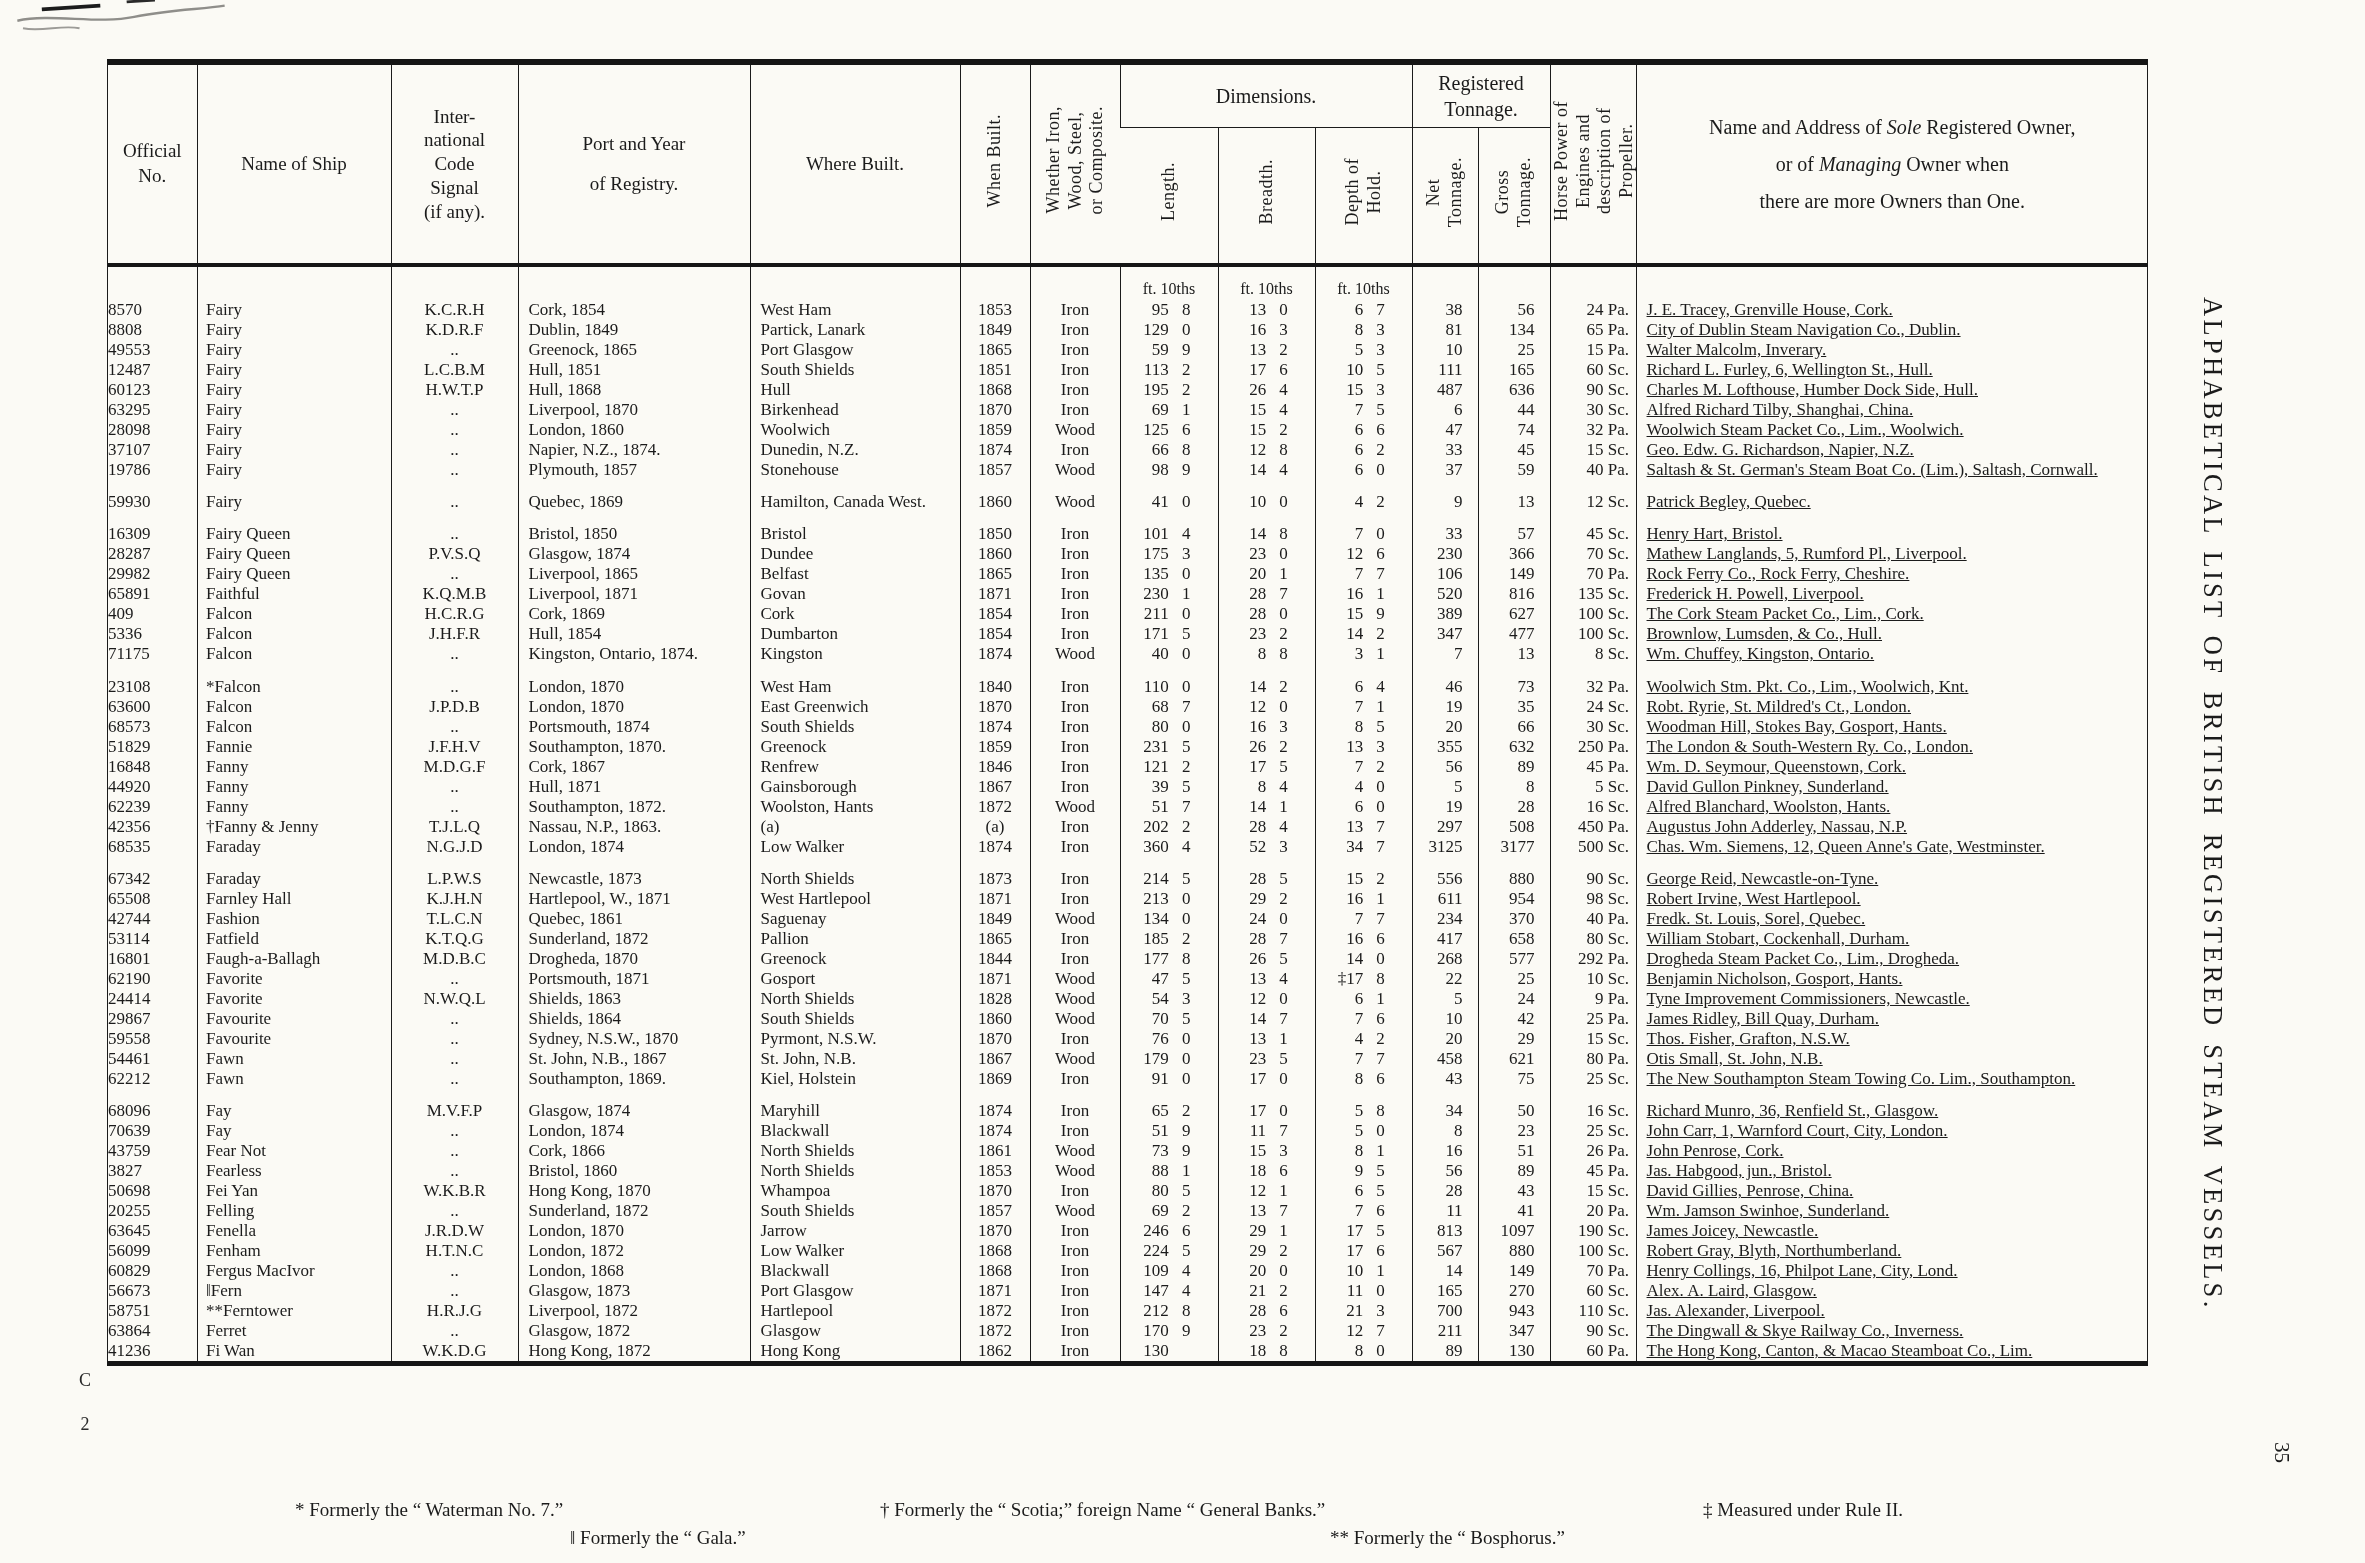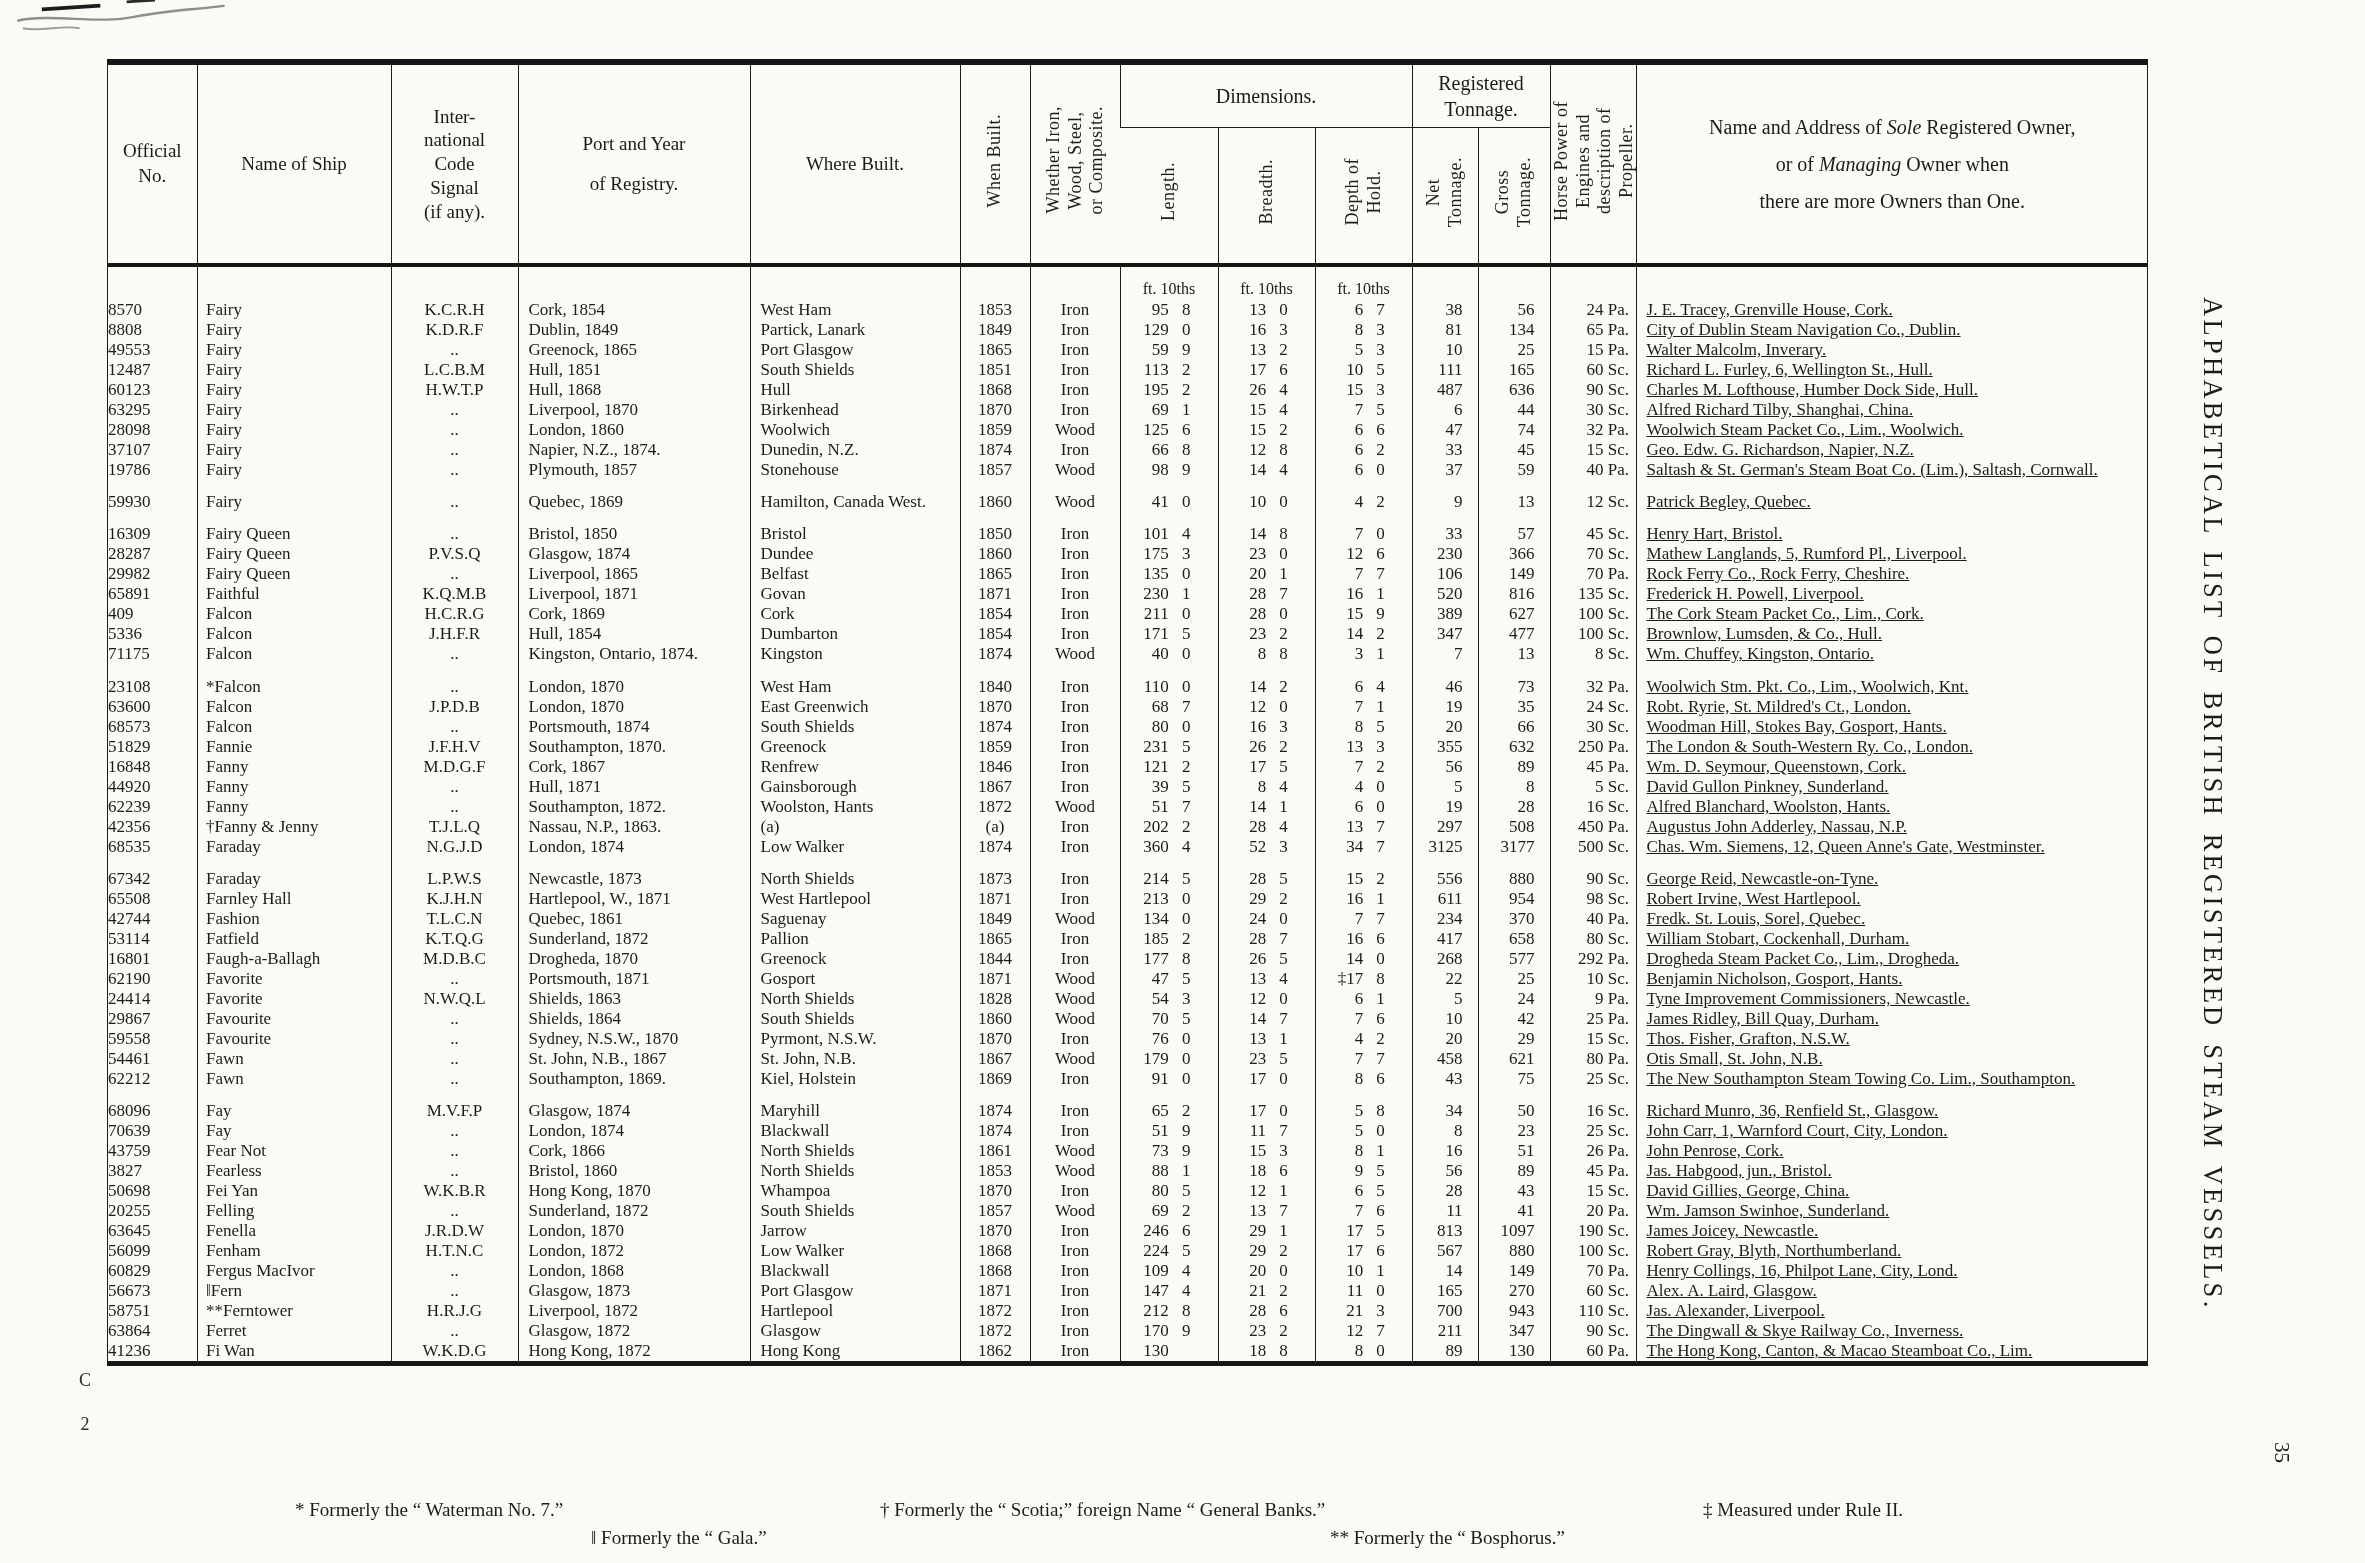--- a/index.html
+++ b/index.html
@@ -66,21 +66,21 @@
   .sig-mark {
     position:absolute; left:74px; top:1370px;
     writing-mode:vertical-rl; text-orientation:upright; font-size:18px; letter-spacing:1.9px;
     color:#2a2a2a;
   }
   .fn-line { position:absolute; left:0; width:2366px; height:26.5px; font-size:19px; }
   #fn1 { top:1499px; }
   #fn2 { top:1527px; }
   .fn-item { position:absolute; white-space:nowrap; }
   #fn1 .i0 { left:295px; } #fn1 .i1 { left:880px; } #fn1 .i2 { left:1703px; }
-  #fn2 .i0 { left:591px; } #fn2 .i1 { left:1330px; }
+  #fn2 .i0 { left:570px; } #fn2 .i1 { left:1330px; }
   .scribble { position:absolute; left:13.2px; top:0; }
 </style>
 </head>
 <body>
 
 <div class="page">
 
   <svg class="scribble" width="265" height="49" viewBox="0 0 280 52">
     <path d="M30 10 L92 6" stroke="#1c1c1c" stroke-width="4" fill="none"></path>
     <path d="M4 22 C 40 14, 90 26, 128 18 S 200 10, 224 6" stroke="#8f8e8a" stroke-width="2.5" fill="none"></path>
@@ -1533,21 +1533,21 @@
             </td>
     <td class="t-dim">
               <span class="dimwrap">
                 <span class="ft">6</span>
                 <span class="tn">5</span>
               </span>
             </td>
     <td class="t-num">28</td>
     <td class="t-num">43</td>
     <td class="t-hp">15 Sc.</td>
-    <td class="t-owner">David Gillies, George, China.</td>
+    <td class="t-owner">David Gillies, Penrose, China.</td>
   </tr>
           <tr>
     <td class="t-no">20255</td>
     <td class="t-name">Felling</td>
     <td class="t-code">..</td>
     <td class="t-port">Sunderland, 1872</td>
     <td class="t-built">South Shields</td>
     <td class="t-year">1857</td>
     <td class="t-mat">Wood</td>
     <td class="t-dim">

